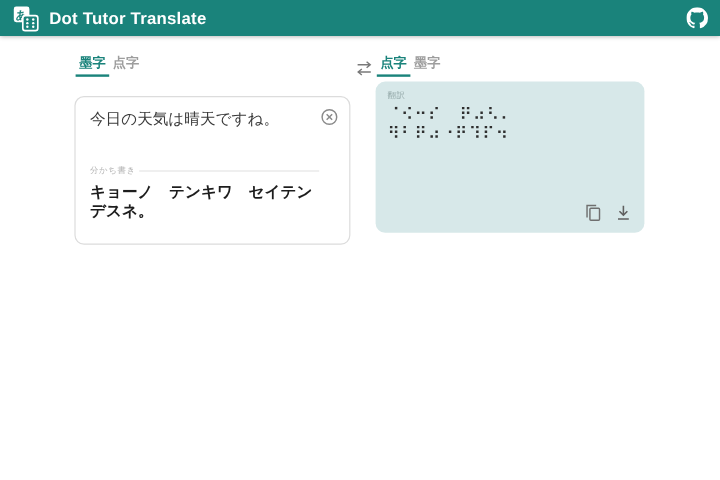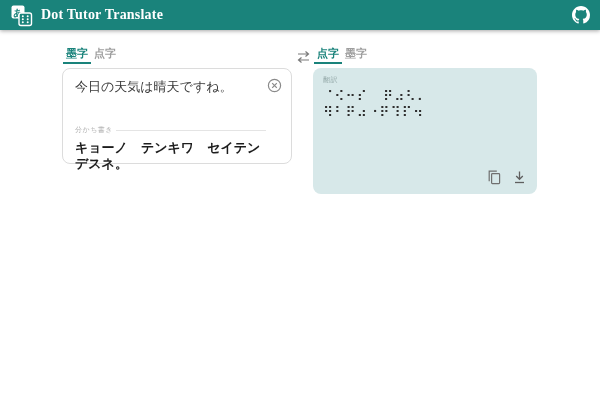--- a/index.html
+++ b/index.html
@@ -21,21 +21,20 @@
     position:relative;
     z-index:2;
   }
   .logo { width:23px; height:23px; display:block; }
   .app-title {
     color:#ffffff;
     font-size:14px;
     font-weight:700;
     margin-left:8px;
     letter-spacing:0.2px;
-    font-family:Liberation Serif, serif;
   }
   .gh-link { margin-left:auto; display:flex; align-items:center; cursor:pointer; }
   
   .main { position:relative; height:370px; background:#ffffff; }
   .left-group  { position:absolute; left:62px;  top:17px; width:230px; }
   .right-group { position:absolute; left:313px; top:17px; width:224px; }
   .tabs { display:flex; padding-left:1px; height:17px; }
   .tab {
     font-size:11px;
     font-weight:700;
@@ -43,22 +42,22 @@
     padding:0 3px 3px 3px;
     cursor:pointer;
     line-height:13px;
   }
   .tab.active {
     color:#1a837b;
     border-bottom:2px solid #1a837b;
   }
   
   .card {
-    margin-top:4px;
-    height:96px;
+    margin-top:16px;
+    height:124px;
     background:#ffffff;
     border:1px solid #dcdcdc;
     border-radius:8px;
     position:relative;
     padding:10px 12px;
   }
   .source-text { font-size:13px; color:#3a3a3a; line-height:16px; padding-right:24px; cursor:text; }
   .clear-btn {
     position:absolute; top:9px; right:9px;
     width:15px; height:15px;

